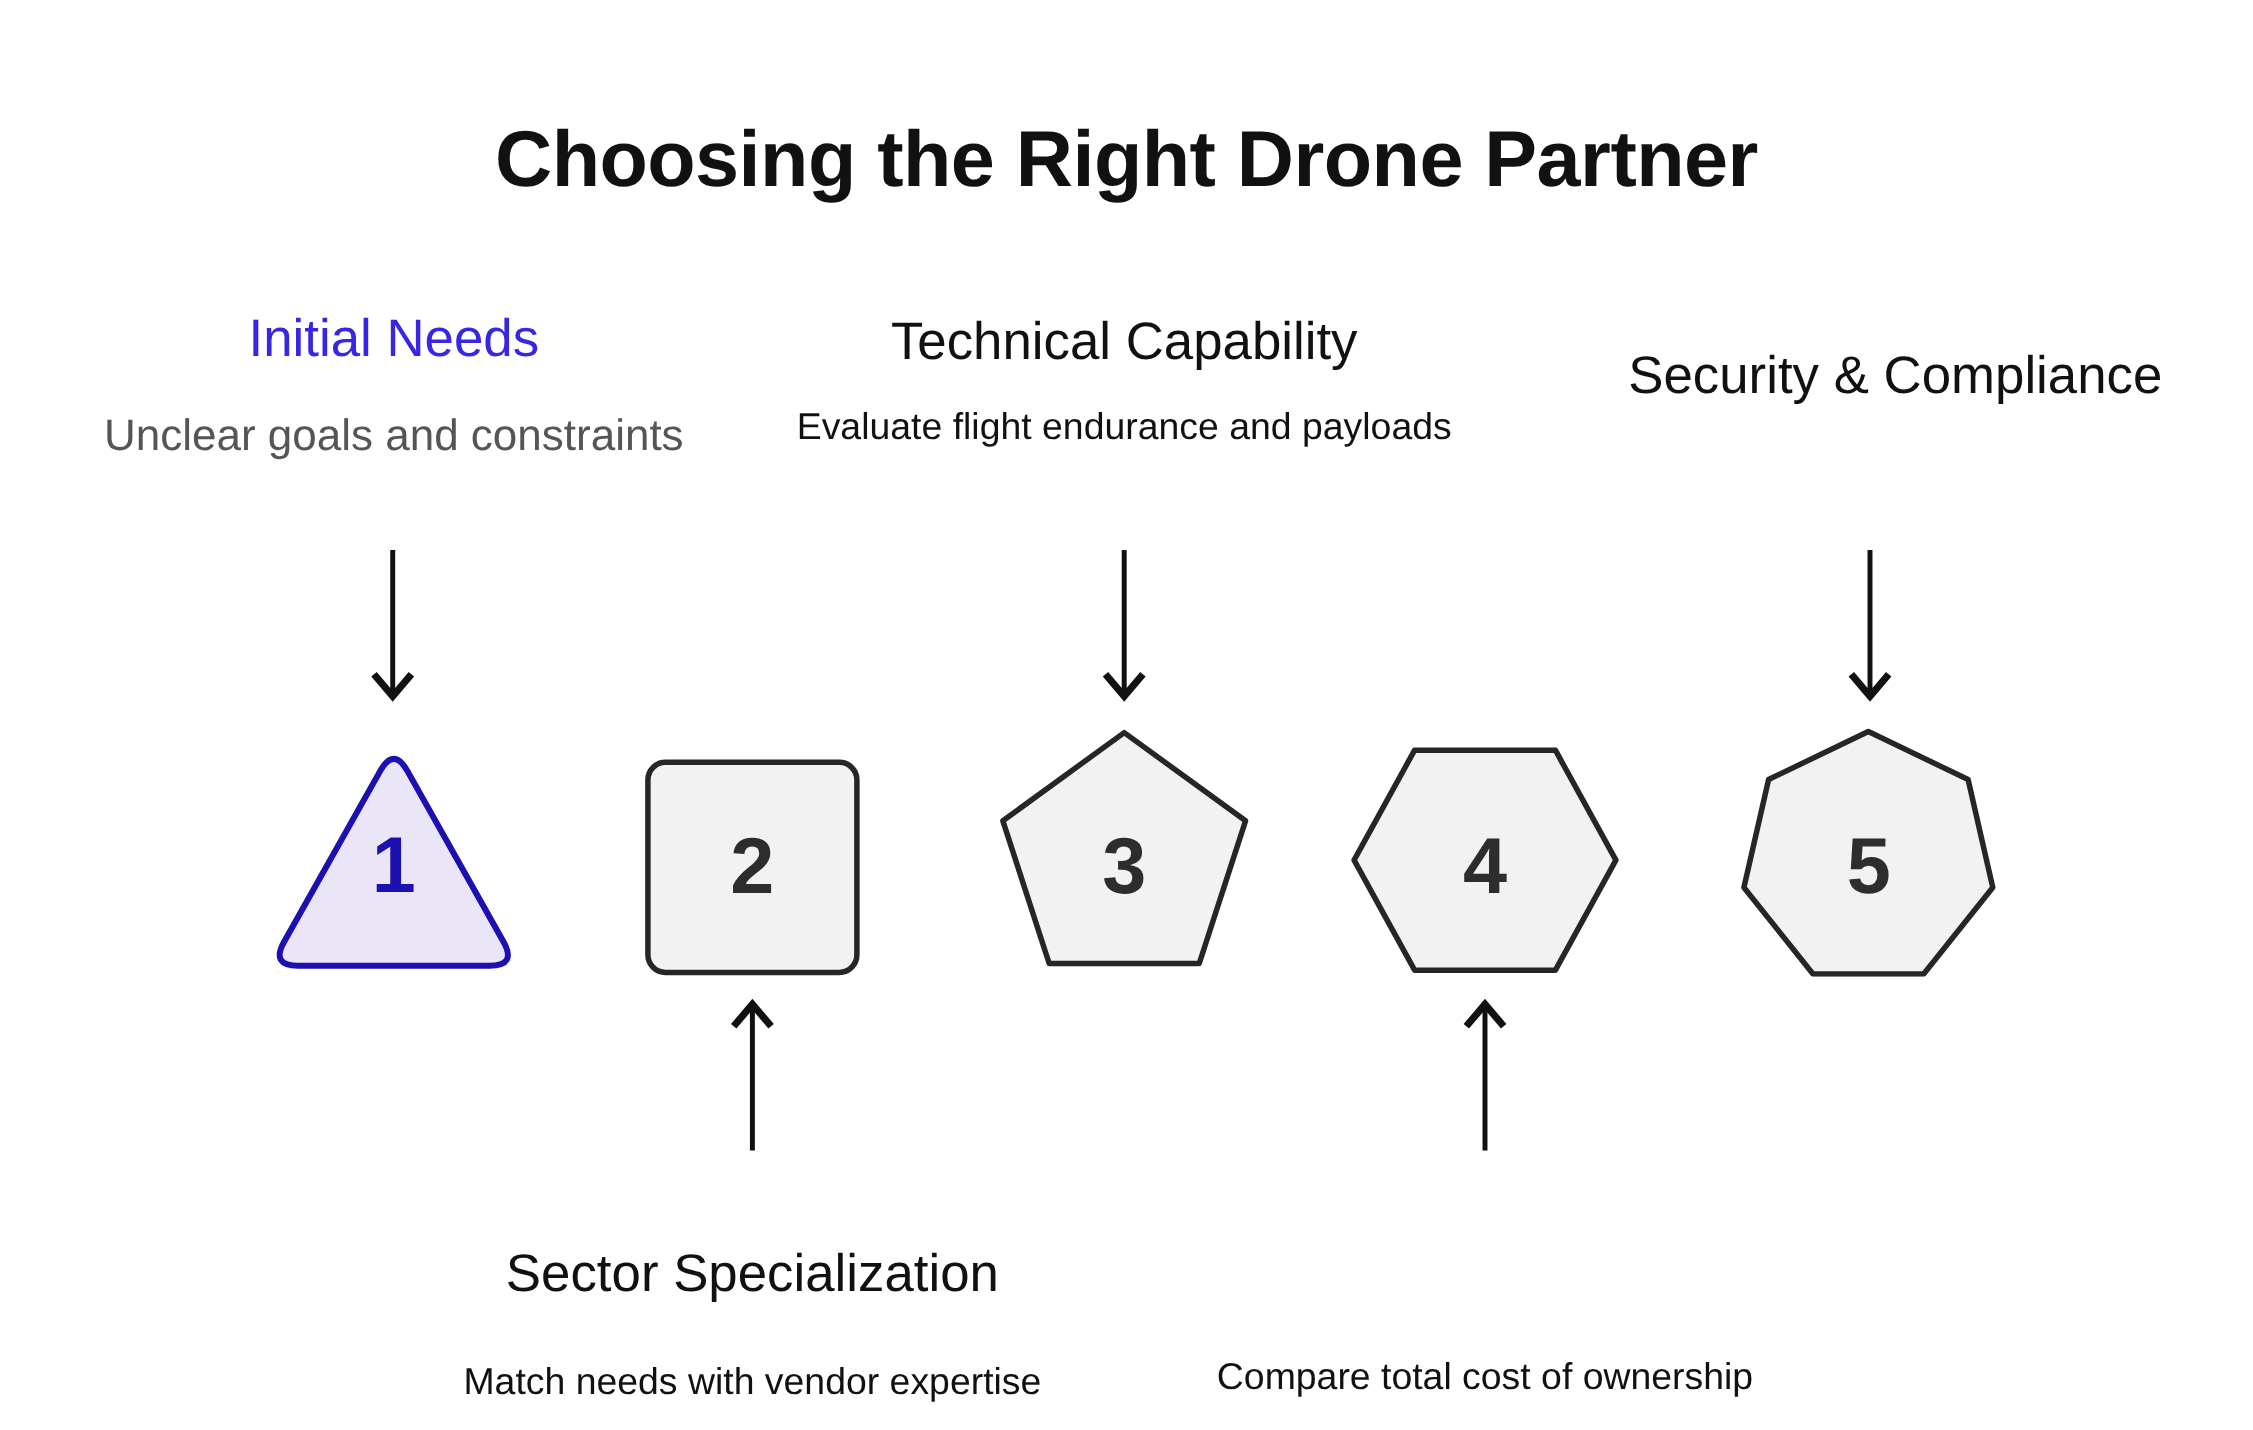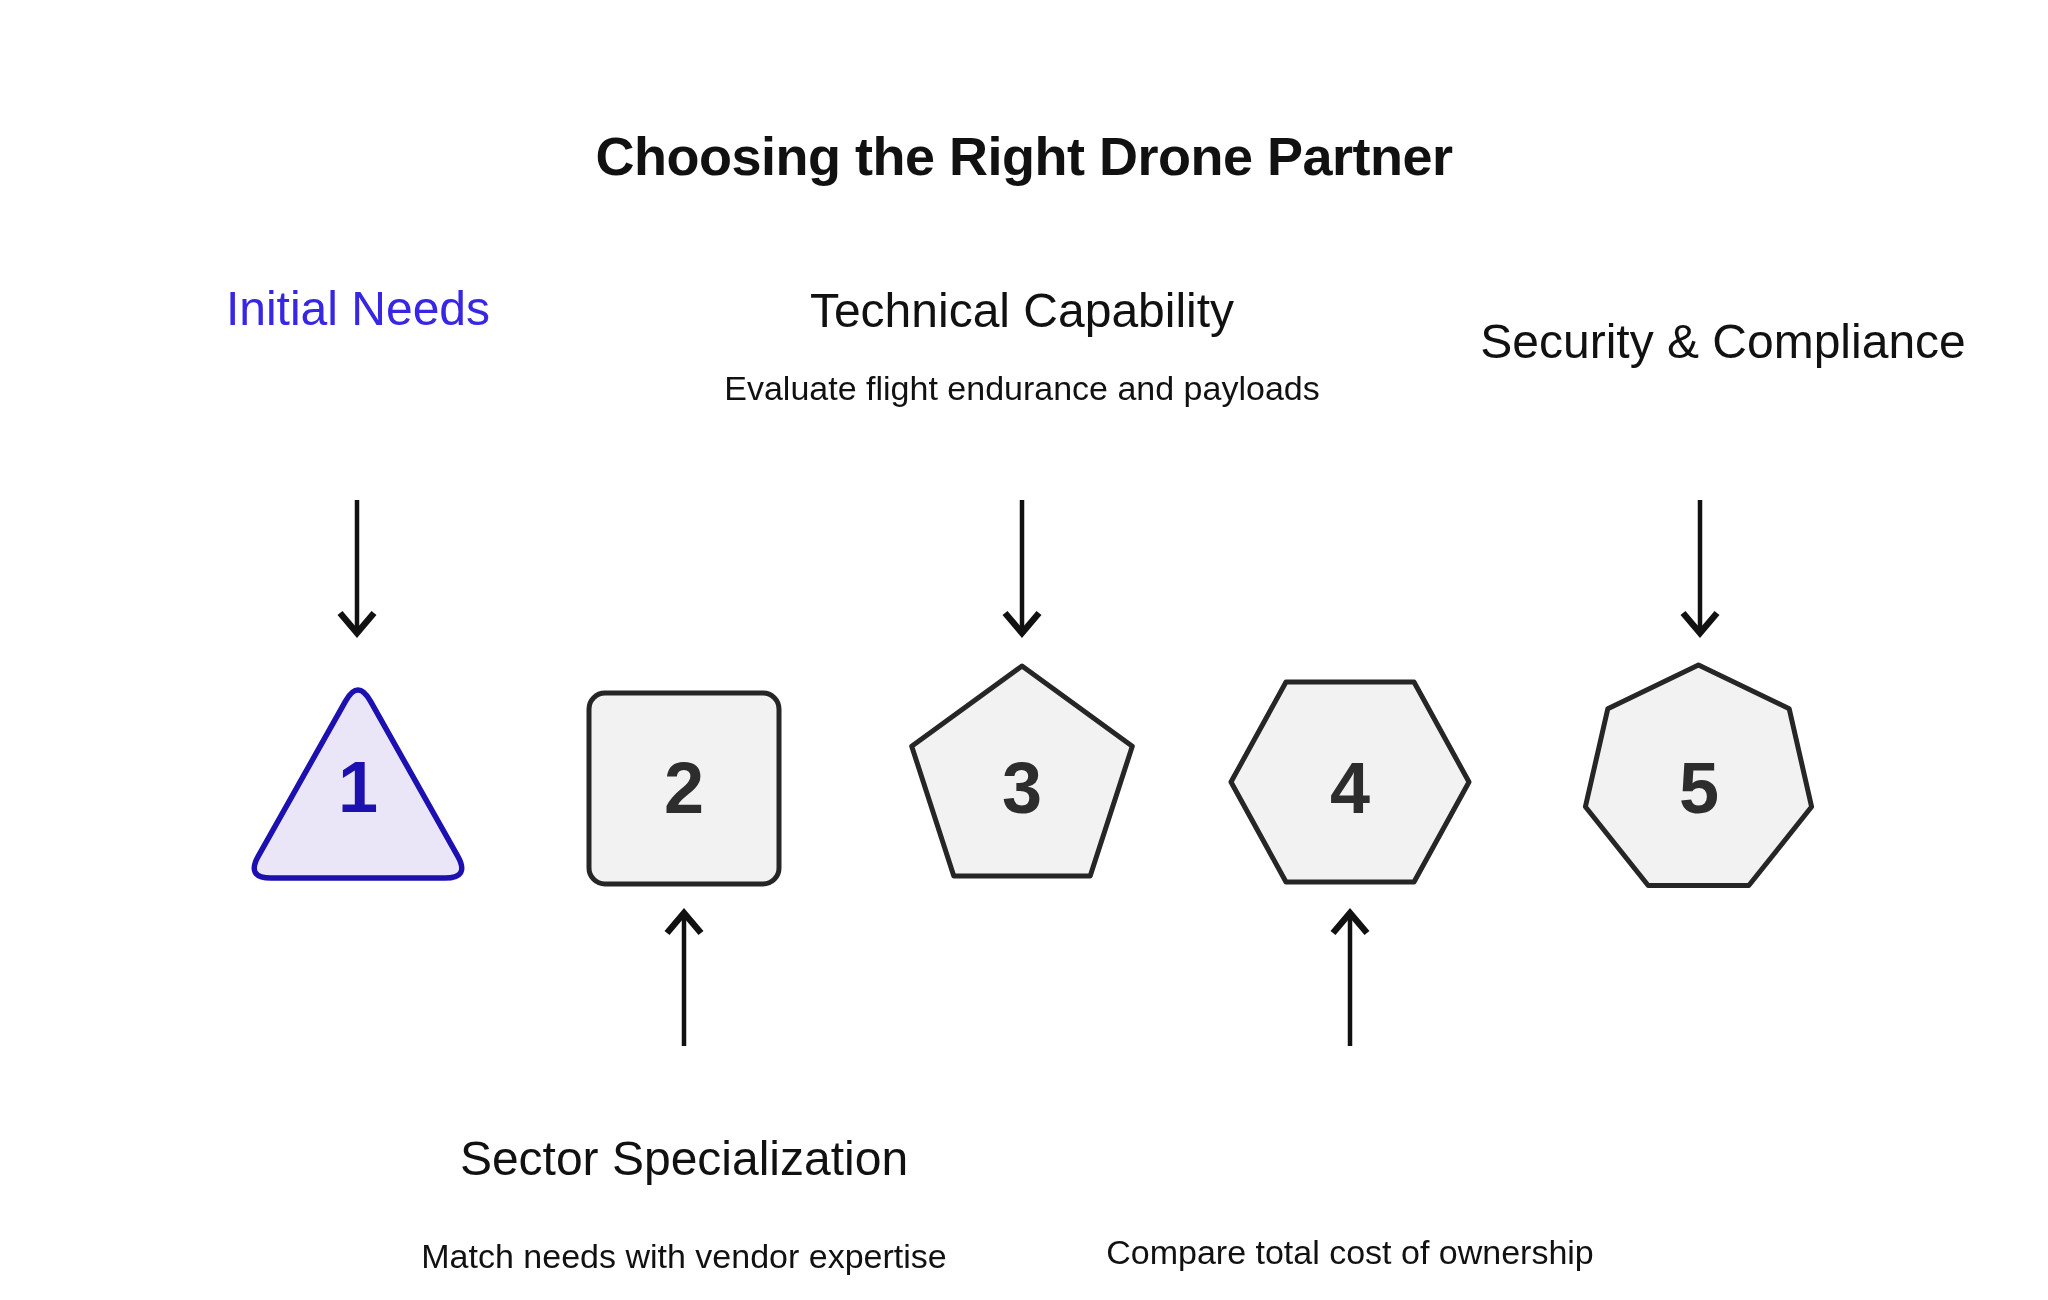--- a/index.html
+++ b/index.html
@@ -8,24 +8,23 @@
     width:2048px;height:1300px;
     background:#ffffff;
     overflow:hidden;
     font-family:"Liberation Sans","DejaVu Sans",sans-serif;
     color:var(--ink,#111111);
   }
   .abs{position:absolute;}
   #title{
     left:0;top:104px;width:2048px;
     text-align:center;
-    font-size:54px;font-weight:bold;
+    font-size:72px;font-weight:bold;
     letter-spacing:-0.5px;
     color:var(--ink,#111111);
-    margin-top:21px;
   }
   .label-group{width:700px;text-align:center;}
   .step-heading{font-size:48px;line-height:1.2;color:var(--ink,#111111);}
   .step-heading.active{color:var(--accent,#3726e3);}
   .step-sub{font-size:34px;line-height:1.2;color:var(--ink,#161616);}
   .step-sub.active{font-size:40px;color:var(--muted,#555555);}
 
   
   .g1h{left:8px;top:280px;}    .g1s{left:8px;top:372px;}
   .g3h{left:672px;top:282px;}  .g3s{left:672px;top:368px;}
@@ -67,20 +66,21 @@
   .arrow polyline{stroke-width:6.5;}
 </style>
 </head>
 <body>
 
 <div id="canvas">
 
   <div id="title" class="abs">Choosing the Right Drone Partner</div>
 
   <div class="abs label-group g1h step-heading active">Initial Needs</div>
+  <div class="abs label-group g1s step-sub active">Unclear goals and constraints</div>
 
   <div class="abs label-group g3h step-heading">Technical Capability</div>
   <div class="abs label-group g3s step-sub">Evaluate flight endurance and payloads</div>
 
   <div class="abs label-group g5h step-heading">Security &amp; Compliance</div>
 
   <svg class="abs arrow a1" width="60" height="142" viewBox="0 0 60 142">
     <line x1="30" y1="2" x2="30" y2="132"></line>
     <polyline points="13,115 30,135 47,115"></polyline>
   </svg>

